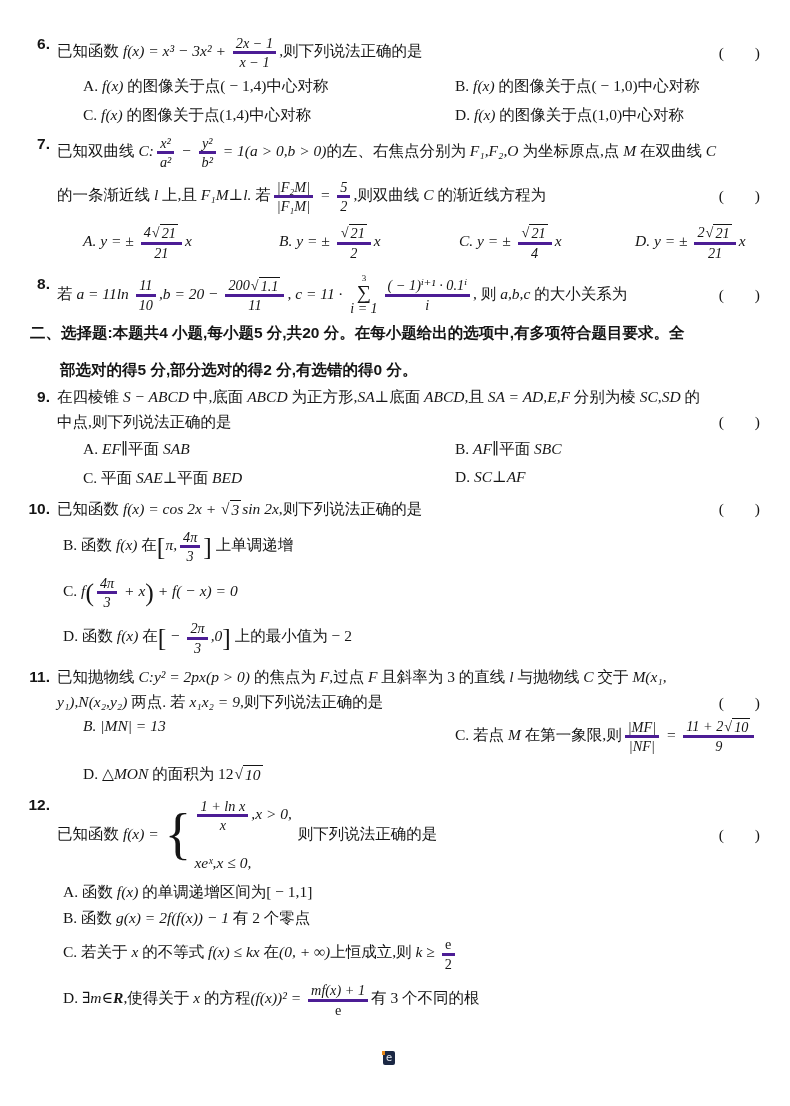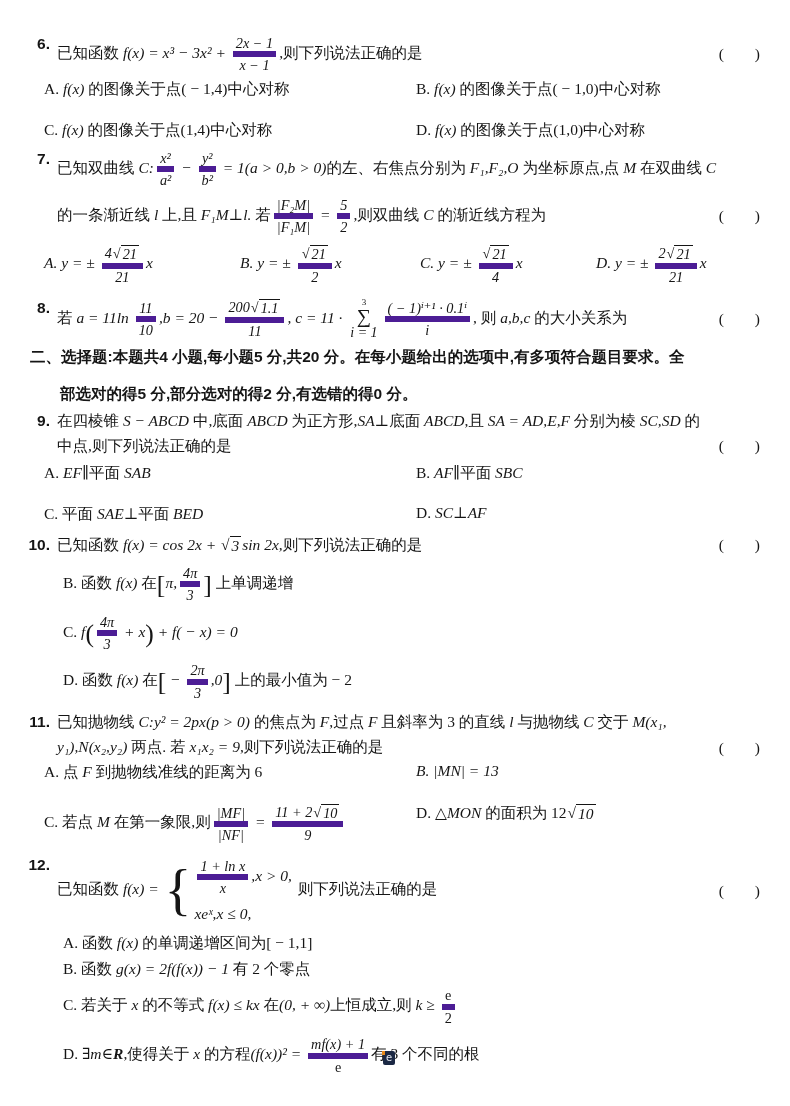--- a/index.html
+++ b/index.html
@@ -5,36 +5,36 @@
 *{margin:0;padding:0;box-sizing:border-box}
 html,body{width:790px;height:1106px;background:#fff;overflow:hidden}
 body{font-family:"Liberation Serif","DejaVu Serif",serif;color:#151515;font-size:15.5px;position:relative}
 .page{padding-top:34px;width:790px;height:1106px;position:relative}
 .line{position:relative;padding-left:57px;white-space:nowrap;line-height:1.35}
 .qnum{position:absolute;left:0;width:50px;text-align:right;font-family:"Liberation Sans","DejaVu Sans",sans-serif;font-weight:700;font-style:normal}
 .cn{font-family:"Liberation Serif","DejaVu Serif",serif}
 .mv{font-style:italic}
 .bm{font-style:italic;font-weight:700}
 .frac{display:inline-block;vertical-align:middle;text-align:center;margin:1px 3px;font-size:.92em;line-height:1.15}
-.fn{display:block;border-bottom:6px solid #4c1d95;padding:0 3px;white-space:nowrap}
+.fn{display:block;border-bottom:3px solid #4c1d95;padding:0 3px;white-space:nowrap}
 .fd{display:block;padding:0 3px;white-space:nowrap}
 .sqrt{display:inline-flex;align-items:stretch;margin:0 1px;vertical-align:baseline}
 .rsign{line-height:1.15}
 .rad{border-top:1px solid #151515;padding:0 2px;line-height:1.15;font-style:italic}
 .sum{display:inline-flex;flex-direction:column;align-items:center;vertical-align:middle;margin:0 4px;line-height:1}
 .stop{font-size:9px;font-style:normal}
 .ssym{font-size:20px;line-height:.95;font-style:normal}
 .sbot{font-size:14px;font-style:italic}
 .big{font-size:165%;vertical-align:middle;line-height:1;font-style:normal}
 .cases{display:inline-flex;align-items:center;vertical-align:middle;margin:2px}
 .brace{font-size:56px;line-height:.85;margin-right:3px;font-style:normal;font-weight:400}
-.crows{display:inline-flex;flex-direction:column;gap:6px}
+.crows{display:inline-flex;flex-direction:column;gap:18px}
 .crow{white-space:nowrap}
 .abrk{position:absolute;right:30px;top:50%;transform:translateY(-50%);white-space:pre}
-.optgrid{display:grid;padding-left:44px;row-gap:20px;white-space:nowrap}
+.optgrid{display:grid;padding-left:83px;row-gap:8px;white-space:nowrap}
 .optgrid.two{grid-template-columns:372px auto}
 .optgrid.four{grid-template-columns:196px 180px 176px auto}
 .opt{white-space:nowrap}
 .sec{font-weight:700;font-family:"Liberation Sans","DejaVu Sans",sans-serif;line-height:1.45}
 .sec1{padding-left:30px}
 .sec2{padding-left:60px}
 .g2{margin-bottom:14px}.g4{margin-bottom:4px}.g6{margin-bottom:6px}.g8{margin-bottom:8px}
 .g10{margin-bottom:10px}.g12{margin-bottom:12px}
 .mark{position:absolute;left:383px;top:1051px;width:12px;height:14px;background:#1b2844;color:#e3e8f0;
   font-size:10px;line-height:14px;text-align:center;border-radius:2px;
@@ -137,21 +137,20 @@
 
   <section class="q">
     <div class="line g4">
       <span class="qnum">11.</span><span><span class="cn">已知抛物线 </span><span class="mv">C:y² = 2px(p &gt; 0)</span><span class="cn"> 的焦点为 </span><span class="mv">F</span><span class="cn">,过点 </span><span class="mv">F</span><span class="cn"> 且斜率为 3 的直线 </span><span class="mv">l</span><span class="cn"> 与抛物线 </span><span class="mv">C</span><span class="cn"> 交于 </span><span class="mv">M(x₁,</span></span>
     </div>
     <div class="line g4">
       <span><span class="mv">y₁),N(x₂,y₂)</span><span class="cn"> 两点. 若 </span><span class="mv">x₁x₂ = 9</span><span class="cn">,则下列说法正确的是</span></span>
       <span class="abrk">(        )</span>
     </div>
     <div class="optgrid two g10">
-      <div class="opt"><span class="cn">A. 点 </span><span class="mv">F</span><span class="cn"> 到抛物线准线的距离为 6</span></div>
       <div class="opt"><span class="mv">B. |MN| = 13</span></div>
       <div class="opt"><span class="cn">C. 若点 </span><span class="mv">M</span><span class="cn"> 在第一象限,则</span><span class="frac"><span class="fn"><span class="mv">|MF|</span></span><span class="fd"><span class="mv">|NF|</span></span></span><span class="mv"> = </span><span class="frac"><span class="fn"><span class="mv">11 + 2</span><span class="sqrt">
                 <span class="rsign">√</span>
                 <span class="rad">10</span>
               </span></span><span class="fd"><span class="mv">9</span></span></span></div>
       <div class="opt"><span class="cn">D. △</span><span class="mv">MON</span><span class="cn"> 的面积为 12</span><span class="sqrt">
             <span class="rsign">√</span>
             <span class="rad">10</span>
           </span></div>
     </div>

